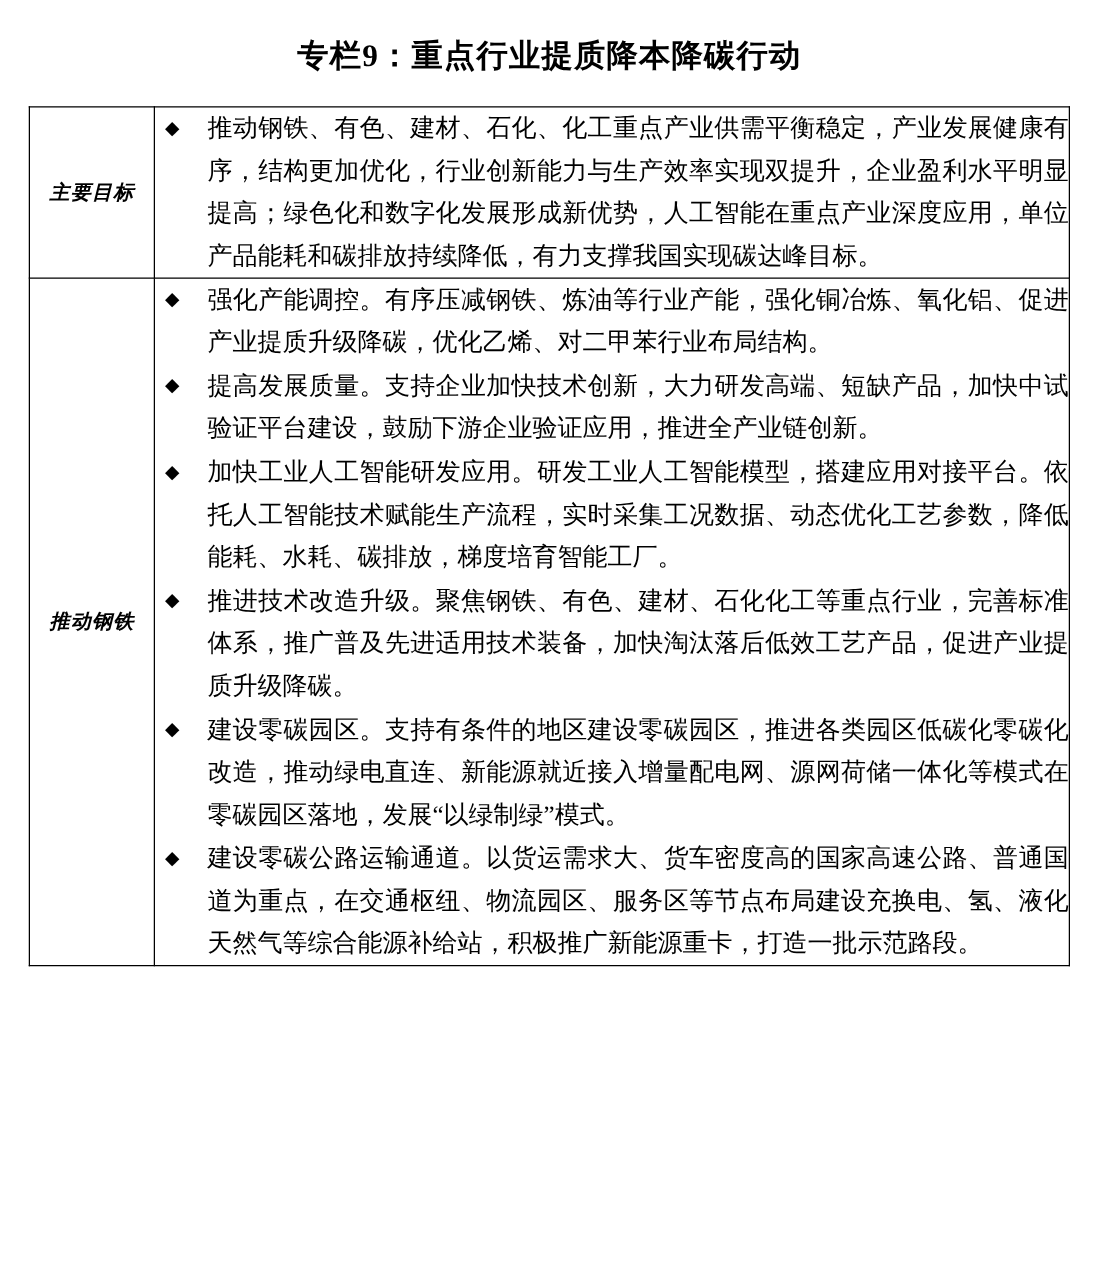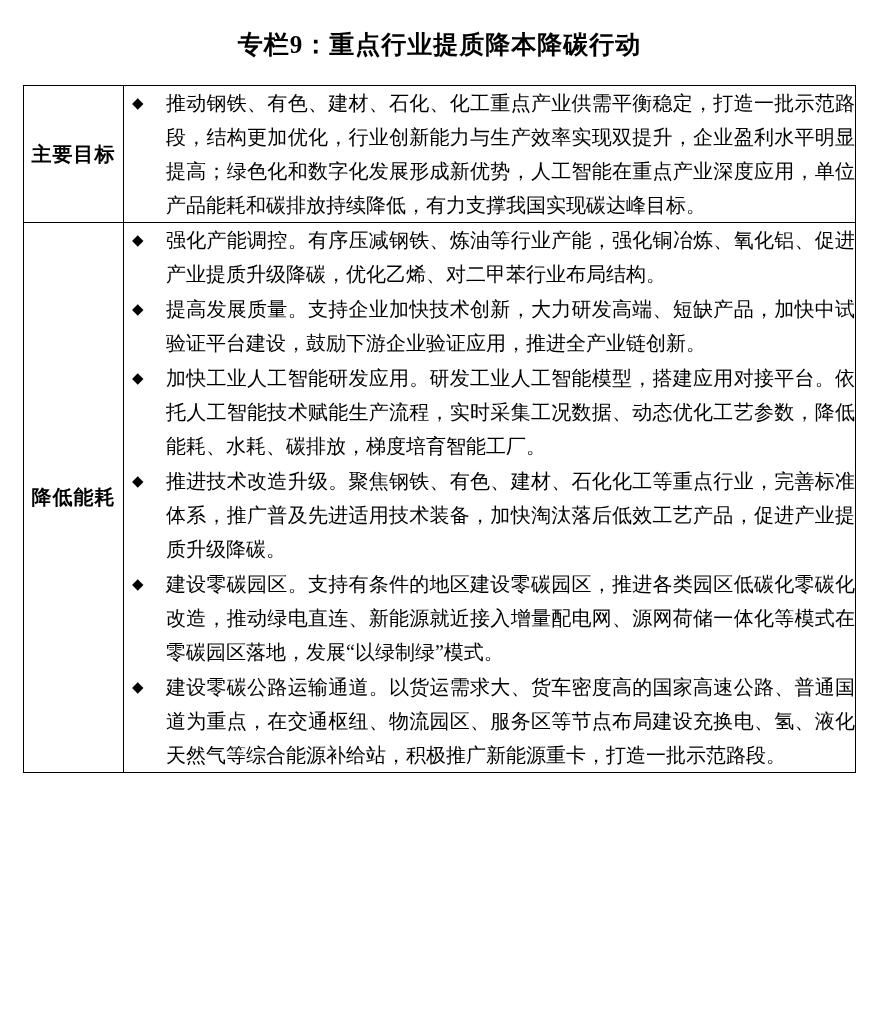--- a/index.html
+++ b/index.html
@@ -36,24 +36,25 @@
     table-layout: fixed;
   }
   table.main-table td {
     border: 1px solid #000000;
     vertical-align: middle;
     padding: 0;
   }
   td.label-cell {
     width: 99px;
     text-align: center;
-    font-size: 20px;
+    font-size: 16px;
     font-weight: bold;
     letter-spacing: 1px;
     vertical-align: middle;
+    font-style: italic;
   }
   td.content-cell {
     vertical-align: top;
     padding: 14px 16px 14px 10px;
   }
   ul.bullets {
     list-style: none;
     margin: 0;
     padding: 0;
   }
@@ -93,27 +94,27 @@
   <div class="doc-title">专栏9：重点行业提质降本降碳行动</div>
 
   <table class="main-table">
     <tbody>
       <tr>
         <td class="label-cell">主要目标</td>
         <td class="content-cell">
           <ul class="bullets goals">
             <li>
               <span class="bullet-mark">◆</span>
-              <span>推动钢铁、有色、建材、石化、化工重点产业供需平衡稳定，打造一批示范路段，结构更加优化，行业创新能力与生产效率实现双提升，企业盈利水平明显提高；绿色化和数字化发展形成新优势，人工智能在重点产业深度应用，单位产品能耗和碳排放持续降低，有力支撑我国实现碳达峰目标。</span>
+              <span>推动钢铁、有色、建材、石化、化工重点产业供需平衡稳定，产业发展健康有序，结构更加优化，行业创新能力与生产效率实现双提升，企业盈利水平明显提高；绿色化和数字化发展形成新优势，人工智能在重点产业深度应用，单位产品能耗和碳排放持续降低，有力支撑我国实现碳达峰目标。</span>
             </li>
           </ul>
         </td>
       </tr>
       <tr>
-        <td class="label-cell">降低能耗</td>
+        <td class="label-cell">推动钢铁</td>
         <td class="content-cell">
           <ul class="bullets measures">
             <li>
               <span class="bullet-mark">◆</span>
               <span>强化产能调控。有序压减钢铁、炼油等行业产能，强化铜冶炼、氧化铝、促进产业提质升级降碳，优化乙烯、对二甲苯行业布局结构。</span>
             </li>
             <li>
               <span class="bullet-mark">◆</span>
               <span>提高发展质量。支持企业加快技术创新，大力研发高端、短缺产品，加快中试验证平台建设，鼓励下游企业验证应用，推进全产业链创新。</span>
             </li>

